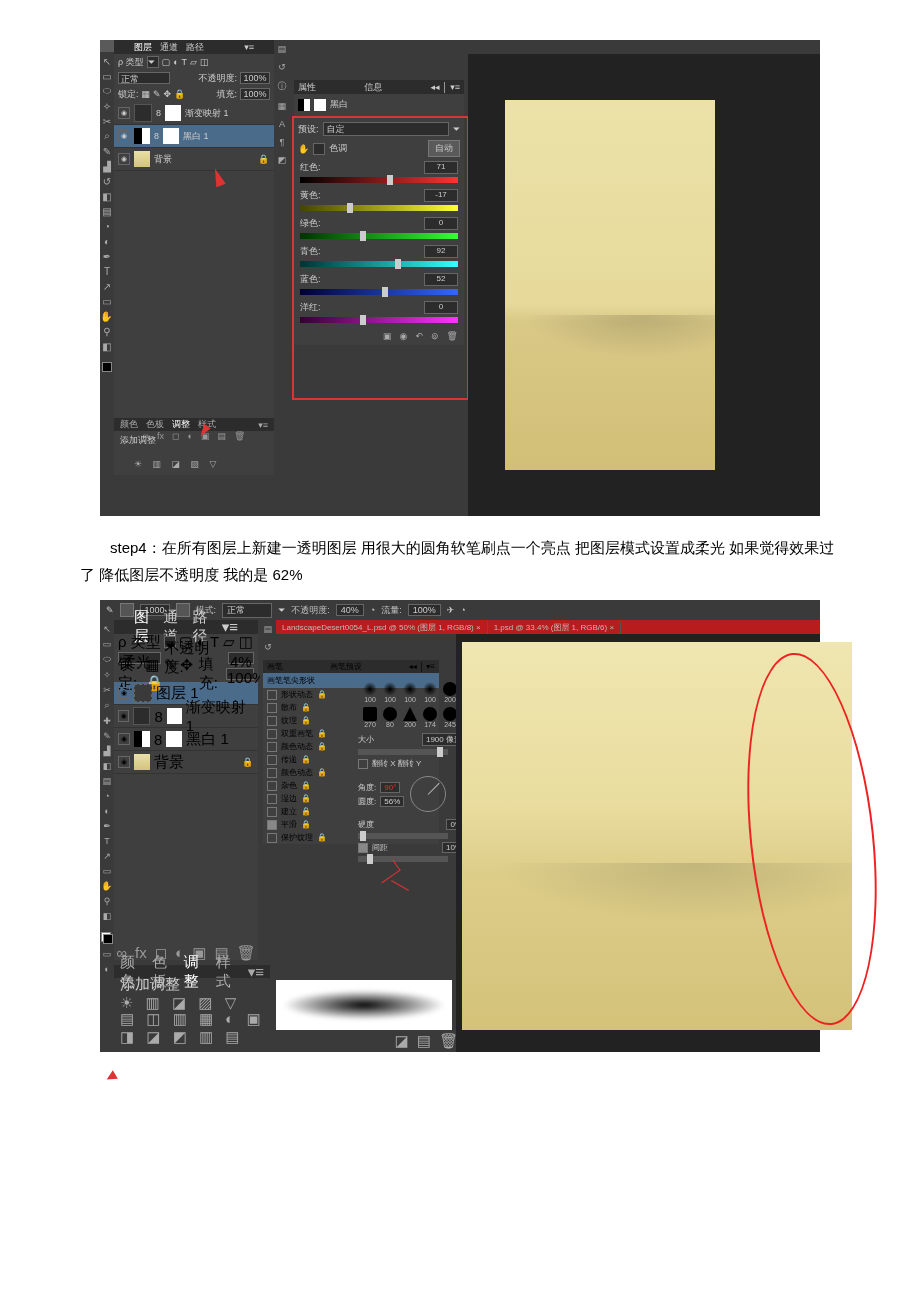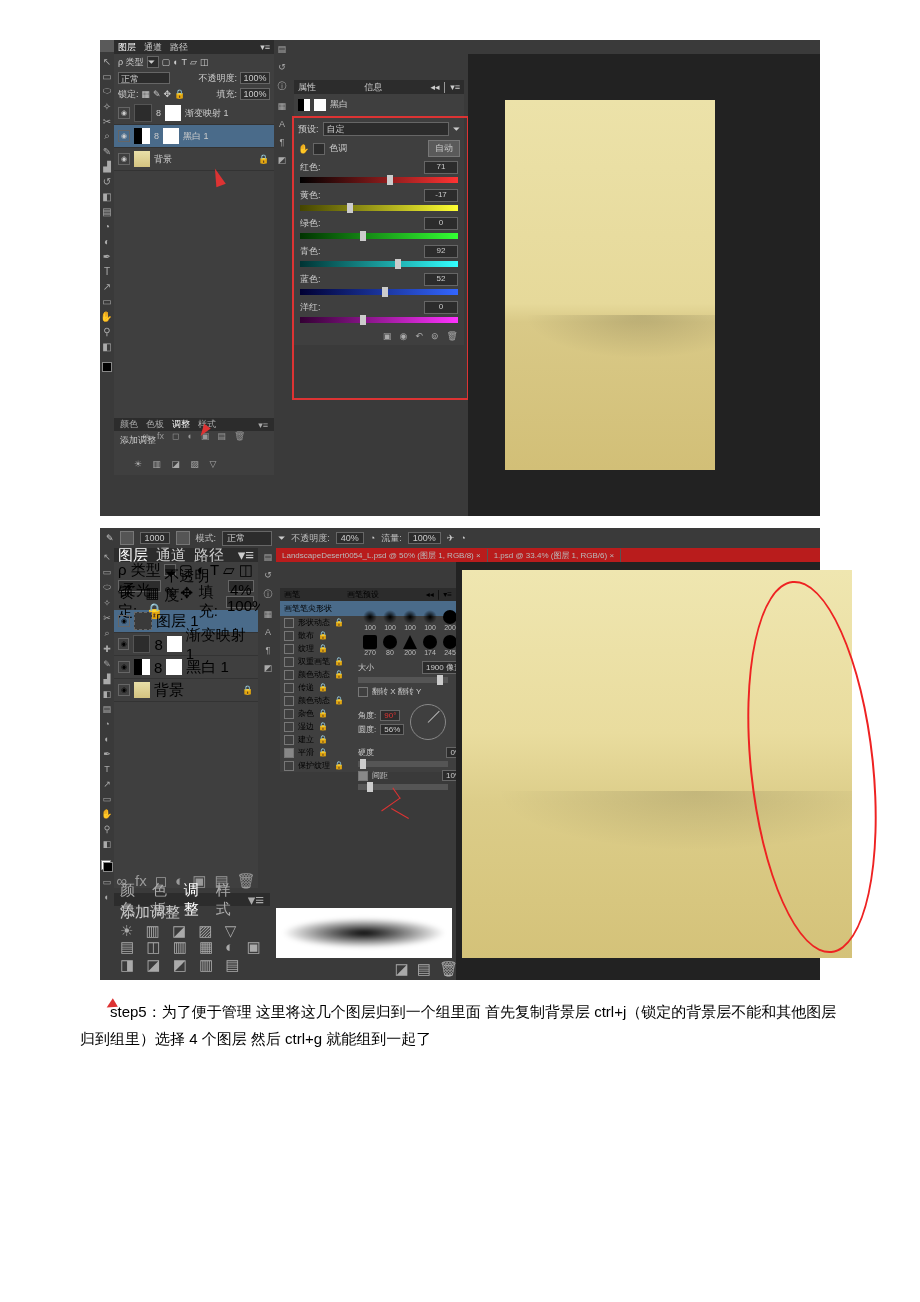--- a/index.html
+++ b/index.html
@@ -11,21 +11,21 @@
   .tab{padding:1px 6px;border-right:1px solid #555;color:#bbb;font-size:8px;white-space:nowrap}
   
   .sq{position:absolute;left:0;top:0;width:14px;height:12px;background:#5a5a5a}
   .toolcol{position:absolute;left:0;top:12px;width:14px;bottom:0;background:#3a3a3a;display:flex;flex-direction:column;gap:5px;align-items:center;padding-top:4px}
   .toolcol div{width:10px;height:10px;color:#aaa;display:flex;align-items:center;justify-content:center;font-size:10px}
   .fgbg{position:relative;width:12px;height:12px;margin-top:6px}
   .fgbg .a{position:absolute;left:0;top:0;width:8px;height:8px;background:#fff;border:1px solid #888}
   .fgbg .b{position:absolute;right:0;bottom:0;width:8px;height:8px;background:#000;border:1px solid #888}
   
   .layers{position:absolute;left:14px;top:0;width:160px;height:435px;background:#3f3f3f}
-  .layers-top{height:14px;background:#2c2c2c;display:flex;align-items:center;padding:0 4px;gap:8px}
+  .layers-top{height:14px;background:#2c2c2c;display:flex;align-items:center;padding:0 20px;gap:8px}
   .layers-top span{color:#ccc}
   .layers-top .act{color:#fff}
   .row{display:flex;align-items:center;height:16px;padding:0 4px;gap:3px}
   .ctrlrow{background:#3f3f3f}
   .mini{width:10px;height:10px;border:1px solid #666;background:#2c2c2c}
   .sel{background:#4a6b8a}
   .layerline{height:22px;display:flex;align-items:center;padding:0 4px;gap:4px;border-bottom:1px solid #333}
   .eye{width:10px;height:10px;border:1px solid #666;display:flex;align-items:center;justify-content:center;font-size:7px}
   .thumb{width:16px;height:16px;background:#888}
   .thumb.white{background:#fff}
@@ -78,21 +78,21 @@
   .ob-num{background:#2c2c2c;border:1px solid #666;padding:0 4px}
   .ps2{background:#3a3a3a;position:relative;height:432px}
   
   .ps2 .layers{height:340px}
   .ps2 .subtabs{bottom:88px}
   .ps2 .adjlabel{bottom:70px}
   .ps2 .adjicons{bottom:22px}
   .adjicons2{position:absolute;bottom:40px;left:20px;color:#aaa;letter-spacing:4px}
   .adjicons3{position:absolute;bottom:6px;left:20px;color:#aaa;letter-spacing:4px}
   .ps2 .tabbar2{position:absolute;left:176px;top:0;right:0;height:14px;background:#b91c1c;display:flex;align-items:center}
-  .brushpanel{position:absolute;left:180px;top:40px;width:176px;background:#3f3f3f;font-size:8px}
+  .brushpanel{position:absolute;left:163px;top:40px;width:176px;background:#3f3f3f;font-size:8px}
   .bp-hd{height:13px;background:#2c2c2c;display:flex;align-items:center;padding:0 4px;justify-content:space-between}
   .bp-row{display:flex;align-items:center;padding:2px 4px;gap:4px}
   .bp-row .l{width:60px}
   .bp-tips{display:flex;flex-wrap:wrap;gap:4px;padding:2px 4px}
   .tip{width:16px;text-align:center}
   .tip .dot{width:14px;height:14px;margin:0 auto}
   .tip .n{font-size:7px;color:#bbb}
   .bp-chk{padding:1px 4px;display:flex;align-items:center;gap:4px}
   .bp-chk .c{width:8px;height:8px;border:1px solid #777}
   .bp-chk .lk{font-size:8px;color:#888}
@@ -323,20 +323,21 @@
     </div>
   </div>
   <div class="redbox1"></div>
 
   <div class="canvasbg1"></div>
   <div class="canvas1">
         <div class="dune"></div>
       </div>
 </div>
 
+<p class="para">step4：在所有图层上新建一透明图层 用很大的圆角软笔刷点一个亮点 把图层模式设置成柔光 如果觉得效果过了 降低图层不透明度 我的是 62%</p>
 
 <div class="ps2wrap">
 <div class="optsbar">
   <span>✎</span>
   <span class="ob-ic"></span>
   <span class="ob-num">1000</span>
   <span class="ob-ic"></span>
   <span class="ob-lab">模式:</span>
   <span class="ob-num" style="width:40px">正常</span>
   <span>⏷</span>
@@ -627,15 +628,14 @@
   </div>
 
   <div class="canvasbg2"></div>
   <div class="canvas2">
     <div class="dune2"></div>
     <div class="redcircle"></div>
   </div>
 </div>
 </div>
 
-<p class="para">step5：为了便于管理 这里将这几个图层归到一个组里面 首先复制背景层 ctrl+j（锁定的背景层不能和其他图层归到组里）选择 4 个图层 然后 ctrl+g 就能组到一起了</p>
 
 </div>
 
 </body></html>

